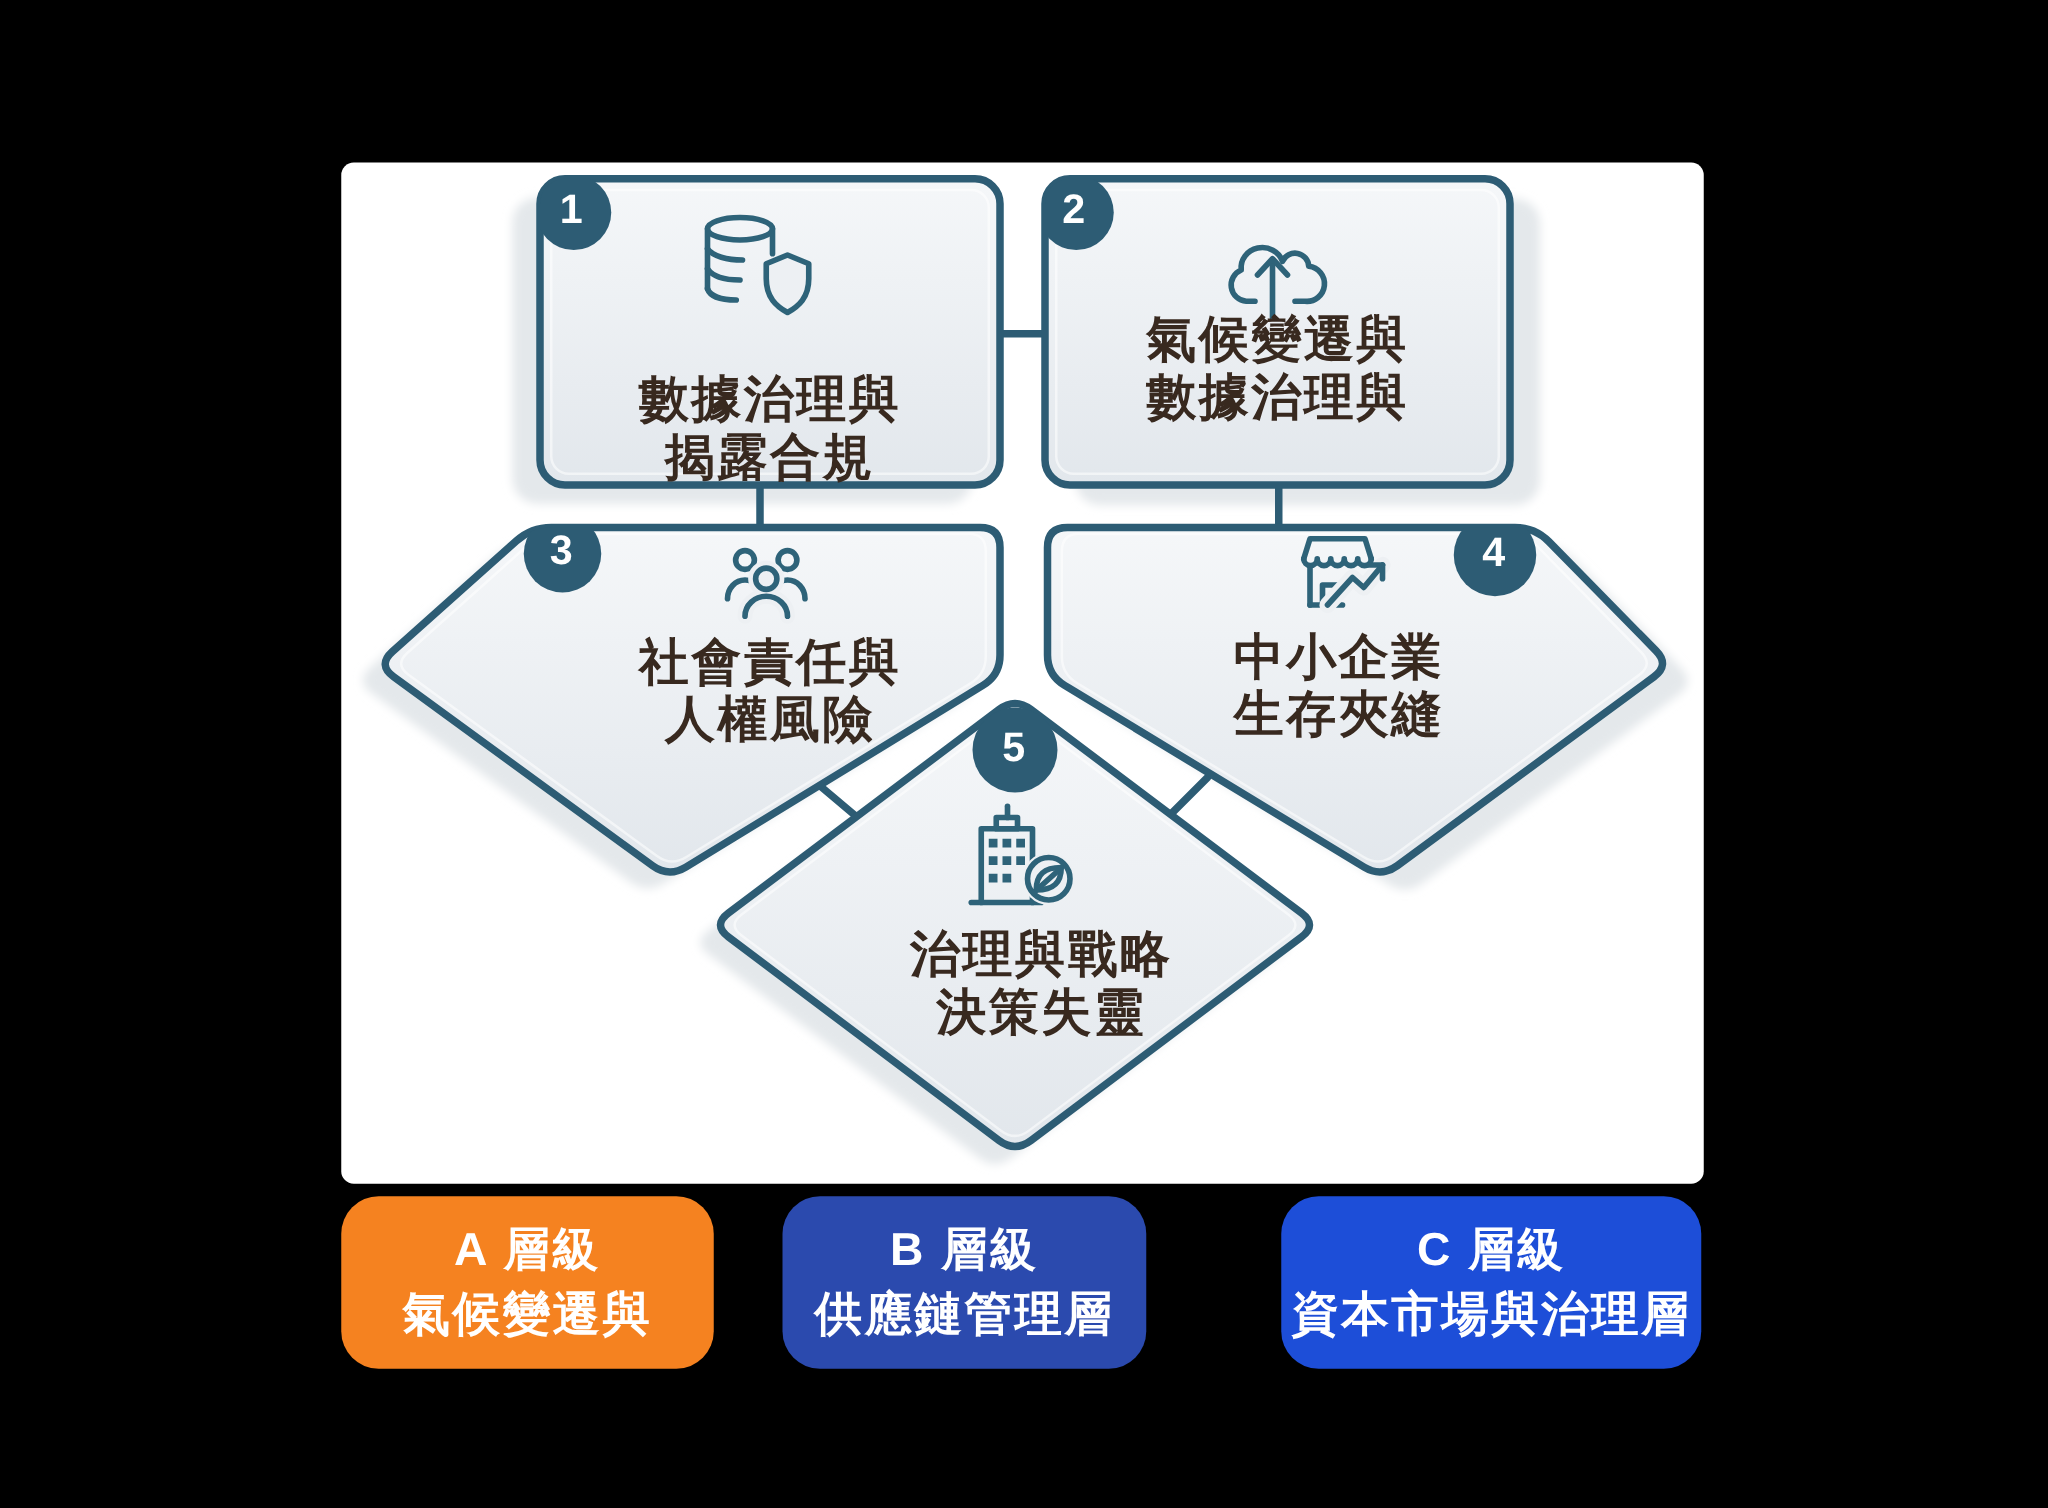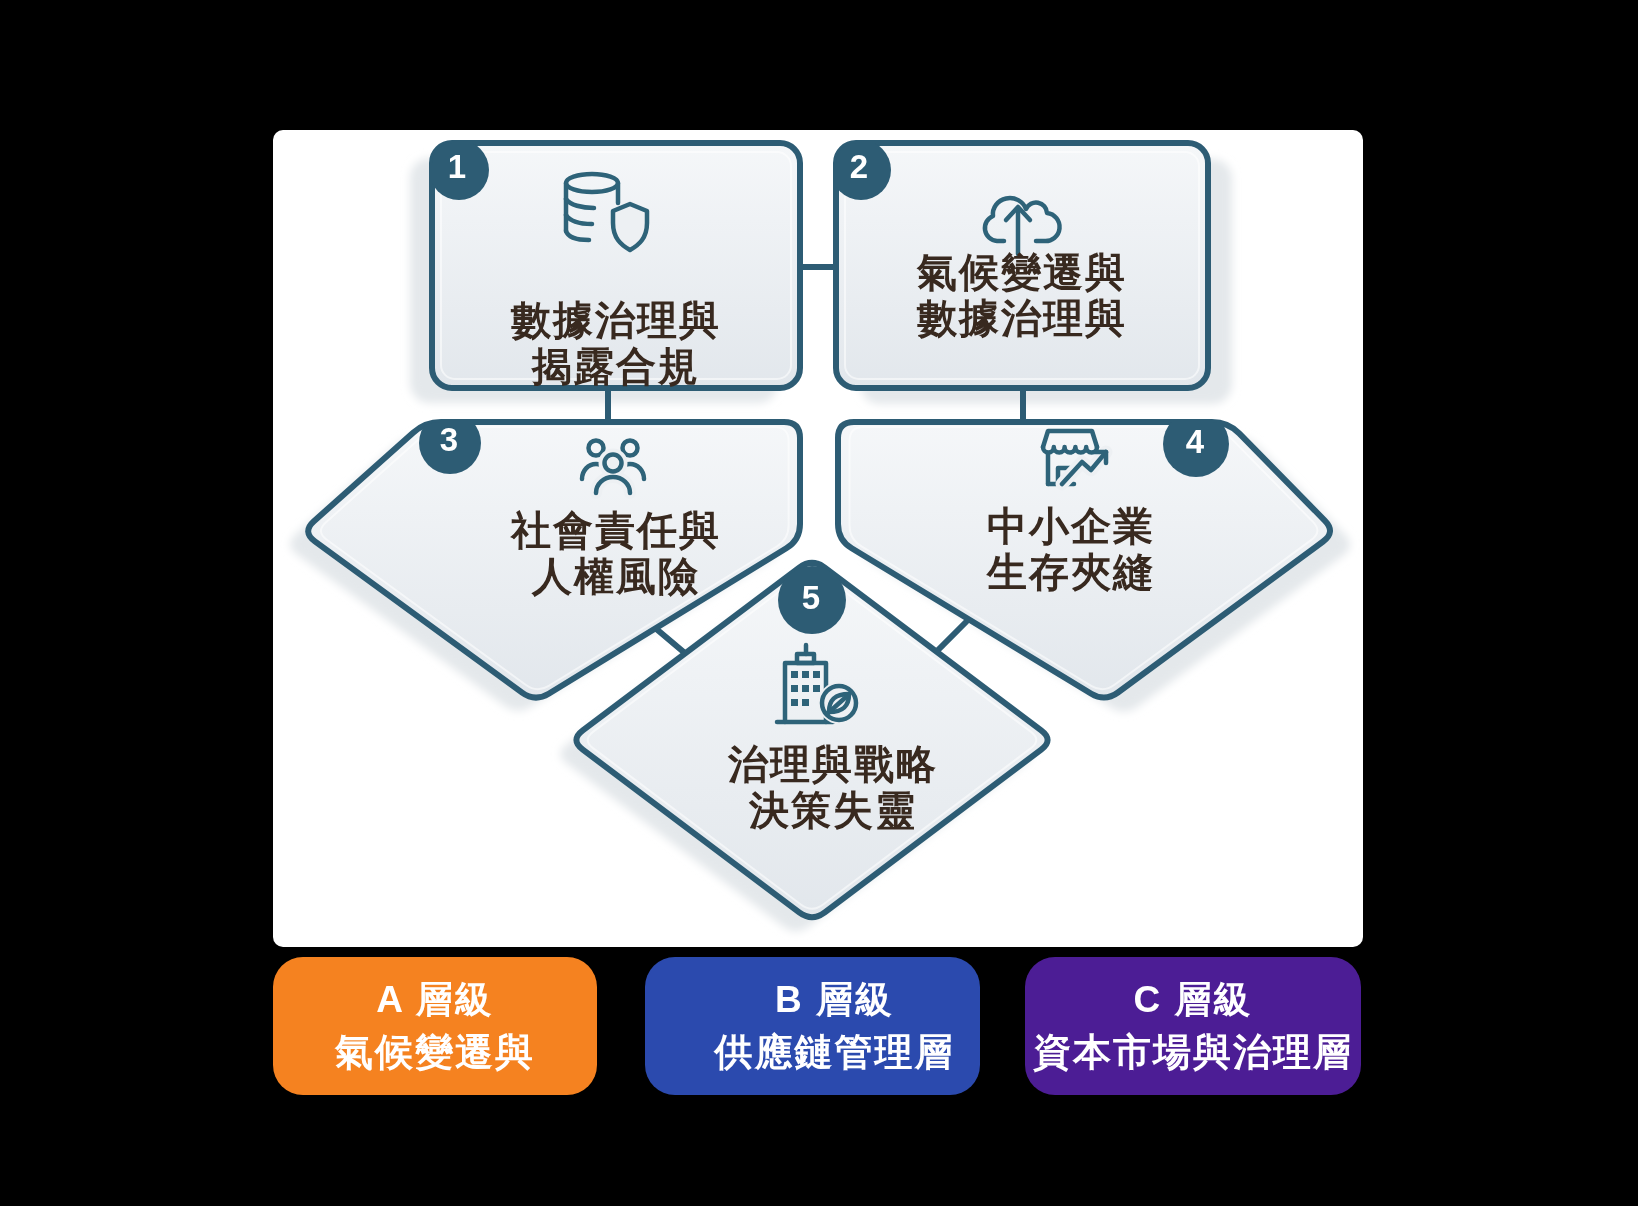--- a/index.html
+++ b/index.html
@@ -181,26 +181,26 @@
 </div>
 <div class="node-title" style="left:871px;top:503px;width:400px;">
   <span>中小企業</span>
   <span>生存夾縫</span>
 </div>
 <div class="node-title" style="left:633px;top:741px;width:400px;">
   <span>治理與戰略</span>
   <span>決策失靈</span>
 </div>
 
-<div class="pill" style="left: 273px; top: 957px; width: 324px; background-color: rgb(245, 130, 32);">
+<div class="pill" style="left: 273px; top: 957px; width: 298px; background-color: rgb(245, 130, 32);">
   <div class="l1">A 層級</div>
   <div class="l2">氣候變遷與</div>
 </div>
-<div class="pill" style="left: 645px; top: 957px; width: 291px; background-color: rgb(43, 74, 174); padding-left: 44px;">
+<div class="pill" style="left: 626px; top: 957px; width: 291px; background-color: rgb(43, 74, 174);">
   <div class="l1">B 層級</div>
   <div class="l2">供應鏈管理層</div>
 </div>
-<div class="pill" style="left: 1025px; top: 957px; width: 336px; background-color: #4c1d95;">
+<div class="pill" style="left: 1025px; top: 957px; width: 336px; background-color: #1d4ed8;">
   <div class="l1">C 層級</div>
   <div class="l2">資本市場與治理層</div>
 </div>
 
 </div>
 
 </body></html>

